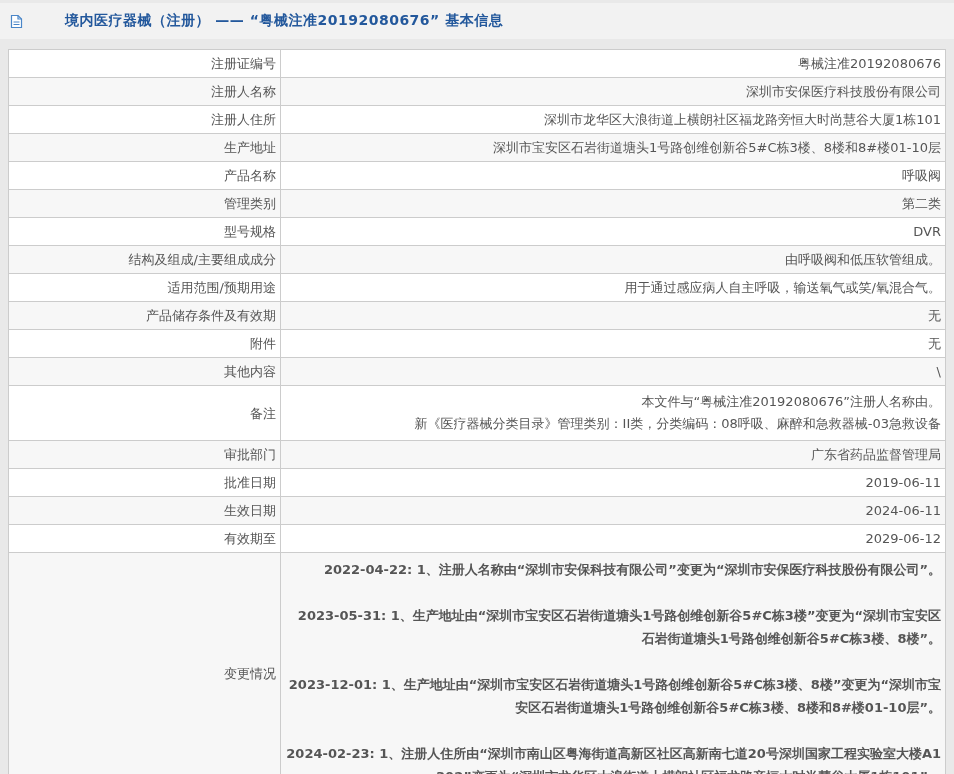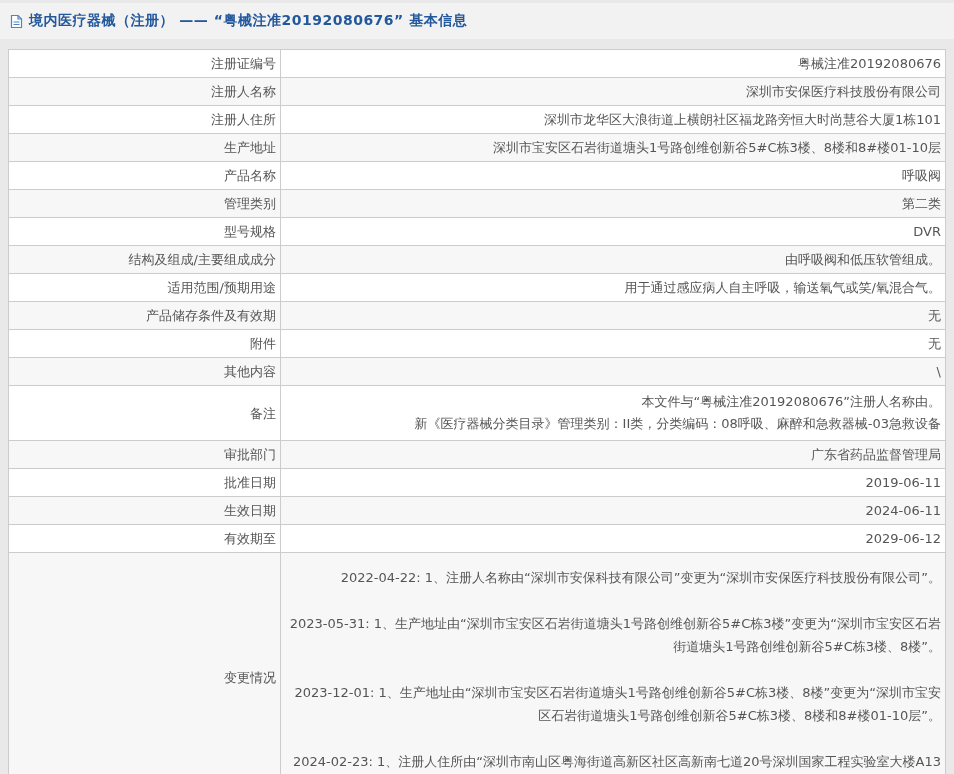--- a/index.html
+++ b/index.html
@@ -17,20 +17,21 @@
     display: flex;
     align-items: center;
     gap: 6px;
   }
   .doc-icon { display: inline-flex; align-items: center; }
   .page-title {
     color: #23589c;
     font-size: 14px;
     font-weight: bold;
     letter-spacing: 0.5px;
+    margin-left: 36px;
   }
   .info-table {
     width: 938px;
     margin: 10px 8px 9px 8px;
     border-collapse: collapse;
     background: #ffffff;
     table-layout: fixed;
   }
   .info-table td {
     border: 1px solid #cccccc;
@@ -41,21 +42,21 @@
     vertical-align: middle;
   }
   .info-table tr:nth-child(even) { background: #f7f7f7; }
   td.label {
     width: 272px;
     text-align: right;
     white-space: nowrap;
   }
   td.value { text-align: right; word-break: break-all; }
   .line { line-height: 22px; }
-  .para { margin: 8px 0 23px 0; line-height: 23px; }
+  .para { margin: 0 0 23px 0; line-height: 23px; font-weight: bold; }
   .para:last-child { margin-bottom: 0; }
 </style>
 </head>
 <body>
 
 <div class="page">
 
   <div class="page-header">
     <span class="doc-icon">
       <svg width="13" height="15" viewBox="0 0 13 15">

